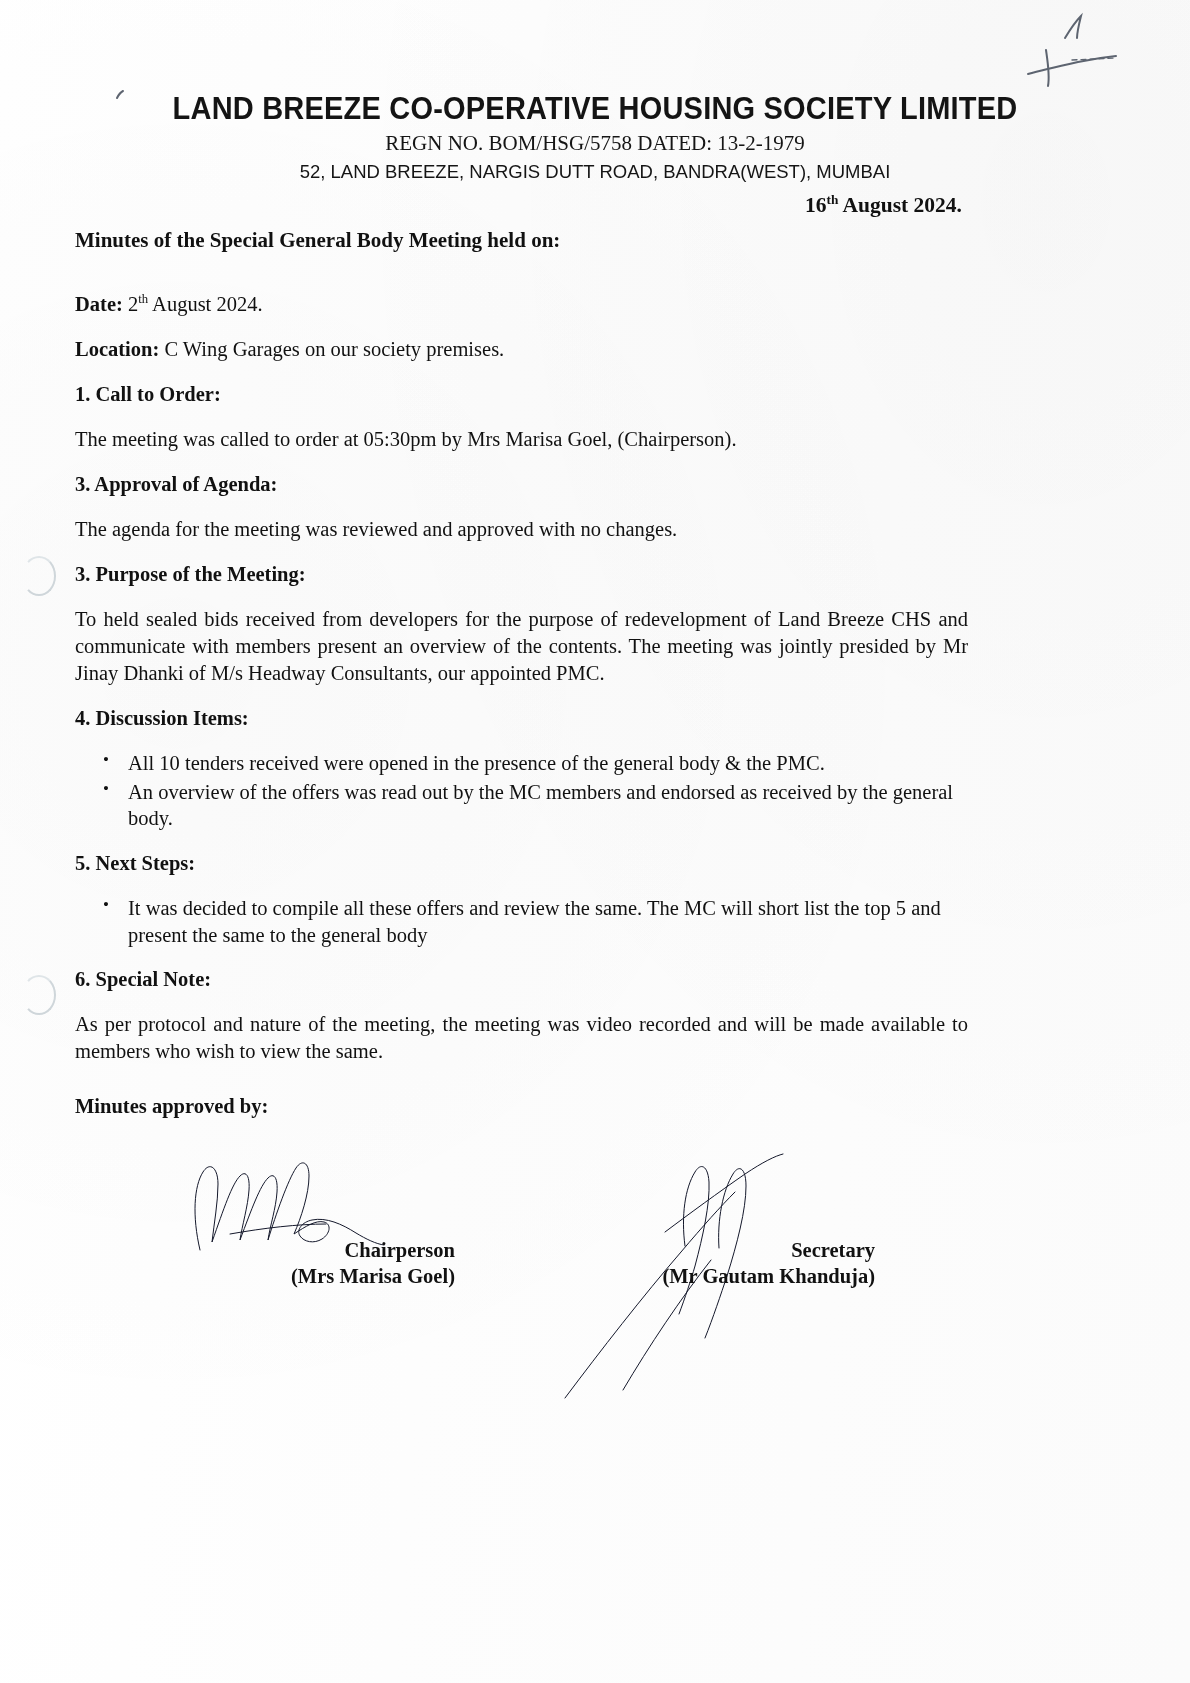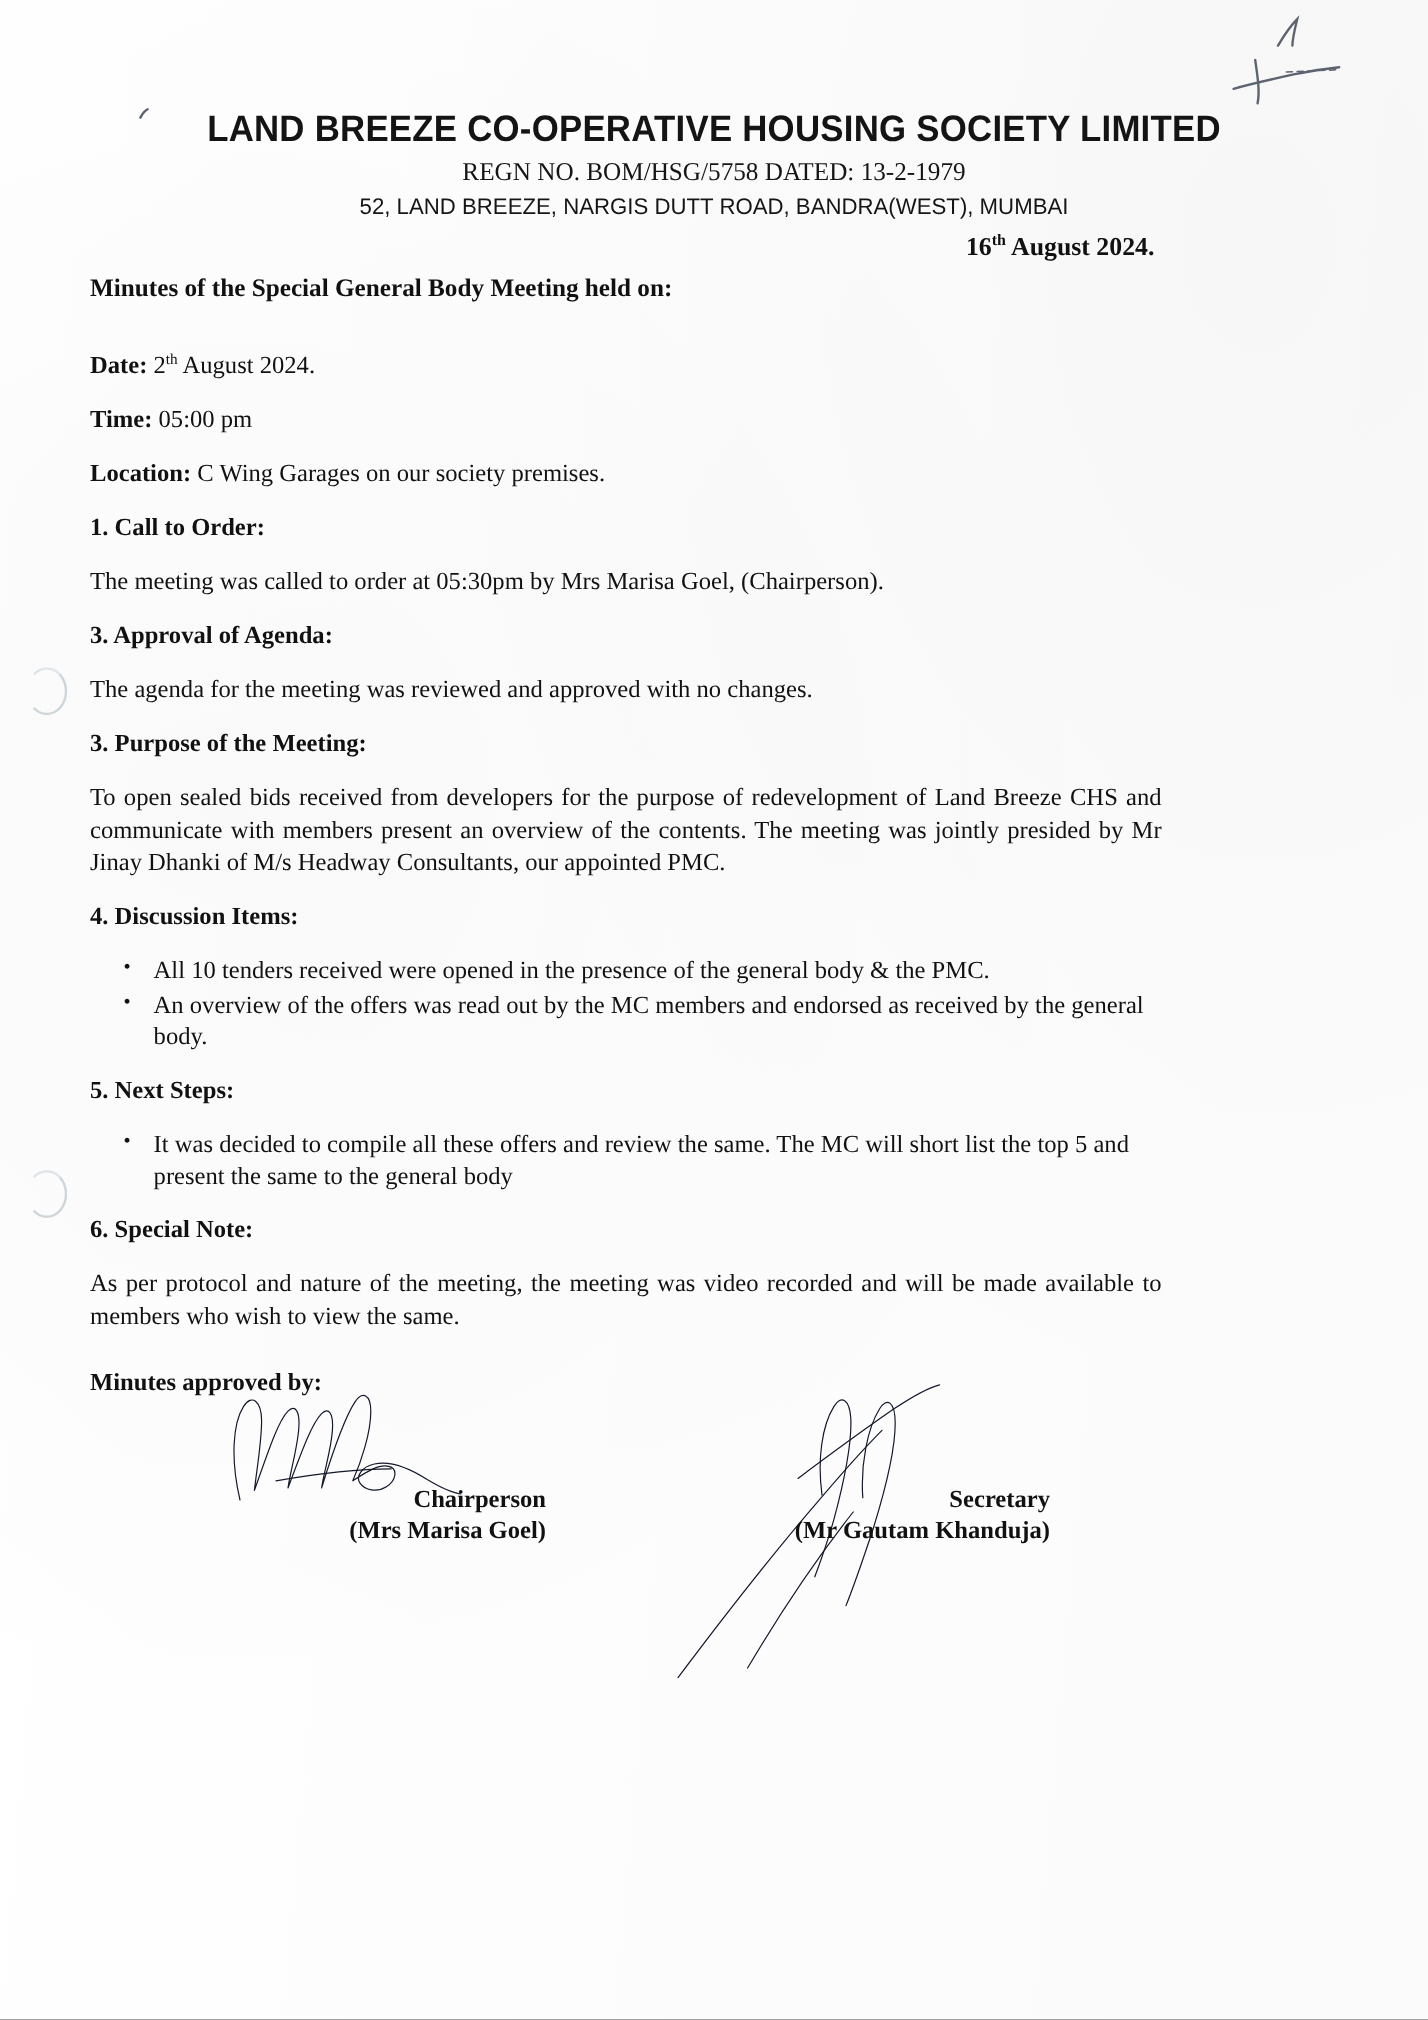--- a/index.html
+++ b/index.html
@@ -193,36 +193,33 @@
 
     <div class="body-col">
 
       <div class="title-line">Minutes of the Special General Body Meeting held on:</div>
 
       <div class="meta-line">
         <span class="k">Date:</span>
         <span>2</span><sup>th</sup><span> August 2024.</span>
       </div>
 
-      <div class="meta-line">
-        <span class="k">Time:</span><span> 05:00 pm</span>
-      </div>
 
       <div class="meta-line">
         <span class="k">Location:</span><span> C Wing Garages on our society premises.</span>
       </div>
 
       <div class="sec-head">1. Call to Order:</div>
       <div class="para single">The meeting was called to order at 05:30pm by Mrs Marisa Goel, (Chairperson).</div>
 
       <div class="sec-head">3. Approval of Agenda:</div>
       <div class="para single">The agenda for the meeting was reviewed and approved with no changes.</div>
 
       <div class="sec-head">3. Purpose of the Meeting:</div>
-      <div class="para">To open sealed bids received from developers for the purpose of redevelopment of Land Breeze CHS and communicate with members present an overview of the contents. The meeting was jointly presided by Mr Jinay Dhanki of M/s Headway Consultants, our appointed PMC.</div>
+      <div class="para">To held sealed bids received from developers for the purpose of redevelopment of Land Breeze CHS and communicate with members present an overview of the contents. The meeting was jointly presided by Mr Jinay Dhanki of M/s Headway Consultants, our appointed PMC.</div>
 
       <div class="sec-head">4. Discussion Items:</div>
       <ul class="bullets">
         <li>All 10 tenders received were opened in the presence of the general body &amp; the PMC.</li>
         <li>An overview of the offers was read out by the MC members and endorsed as received by the general body.</li>
       </ul>
 
       <div class="sec-head">5. Next Steps:</div>
       <ul class="bullets">
         <li>It was decided to compile all these offers and review the same. The MC will short list the top 5 and present the same to the general body</li>

